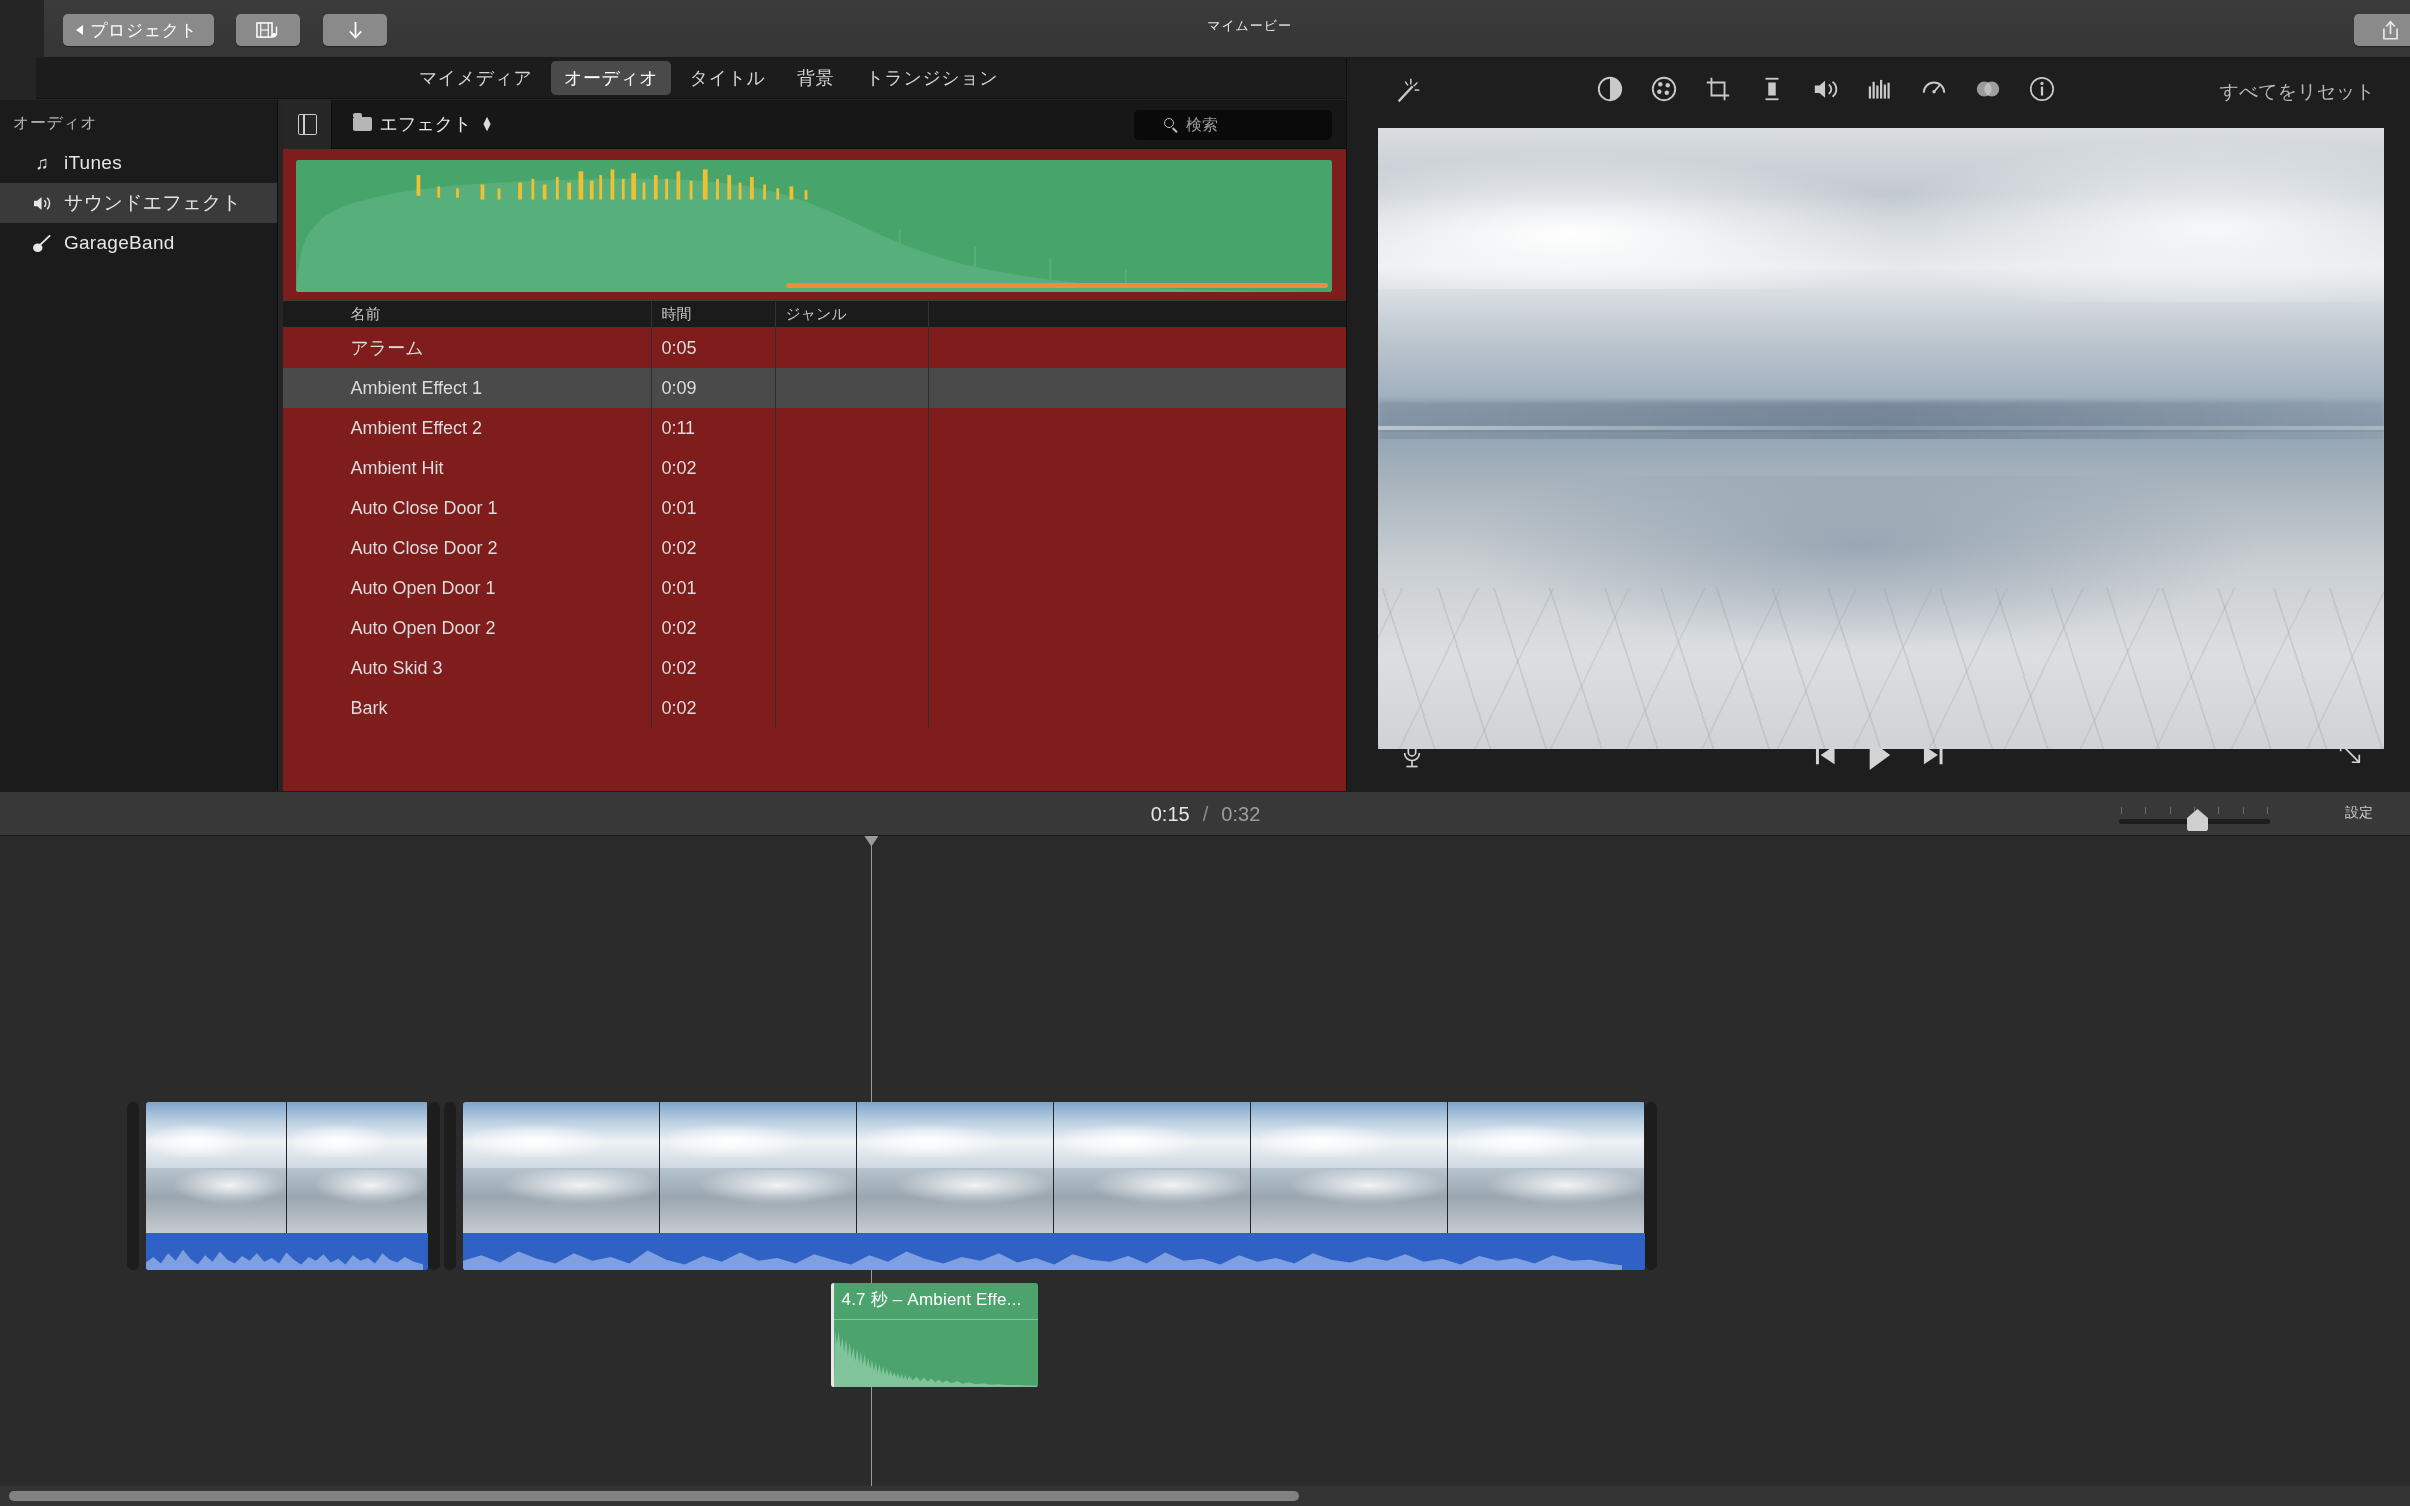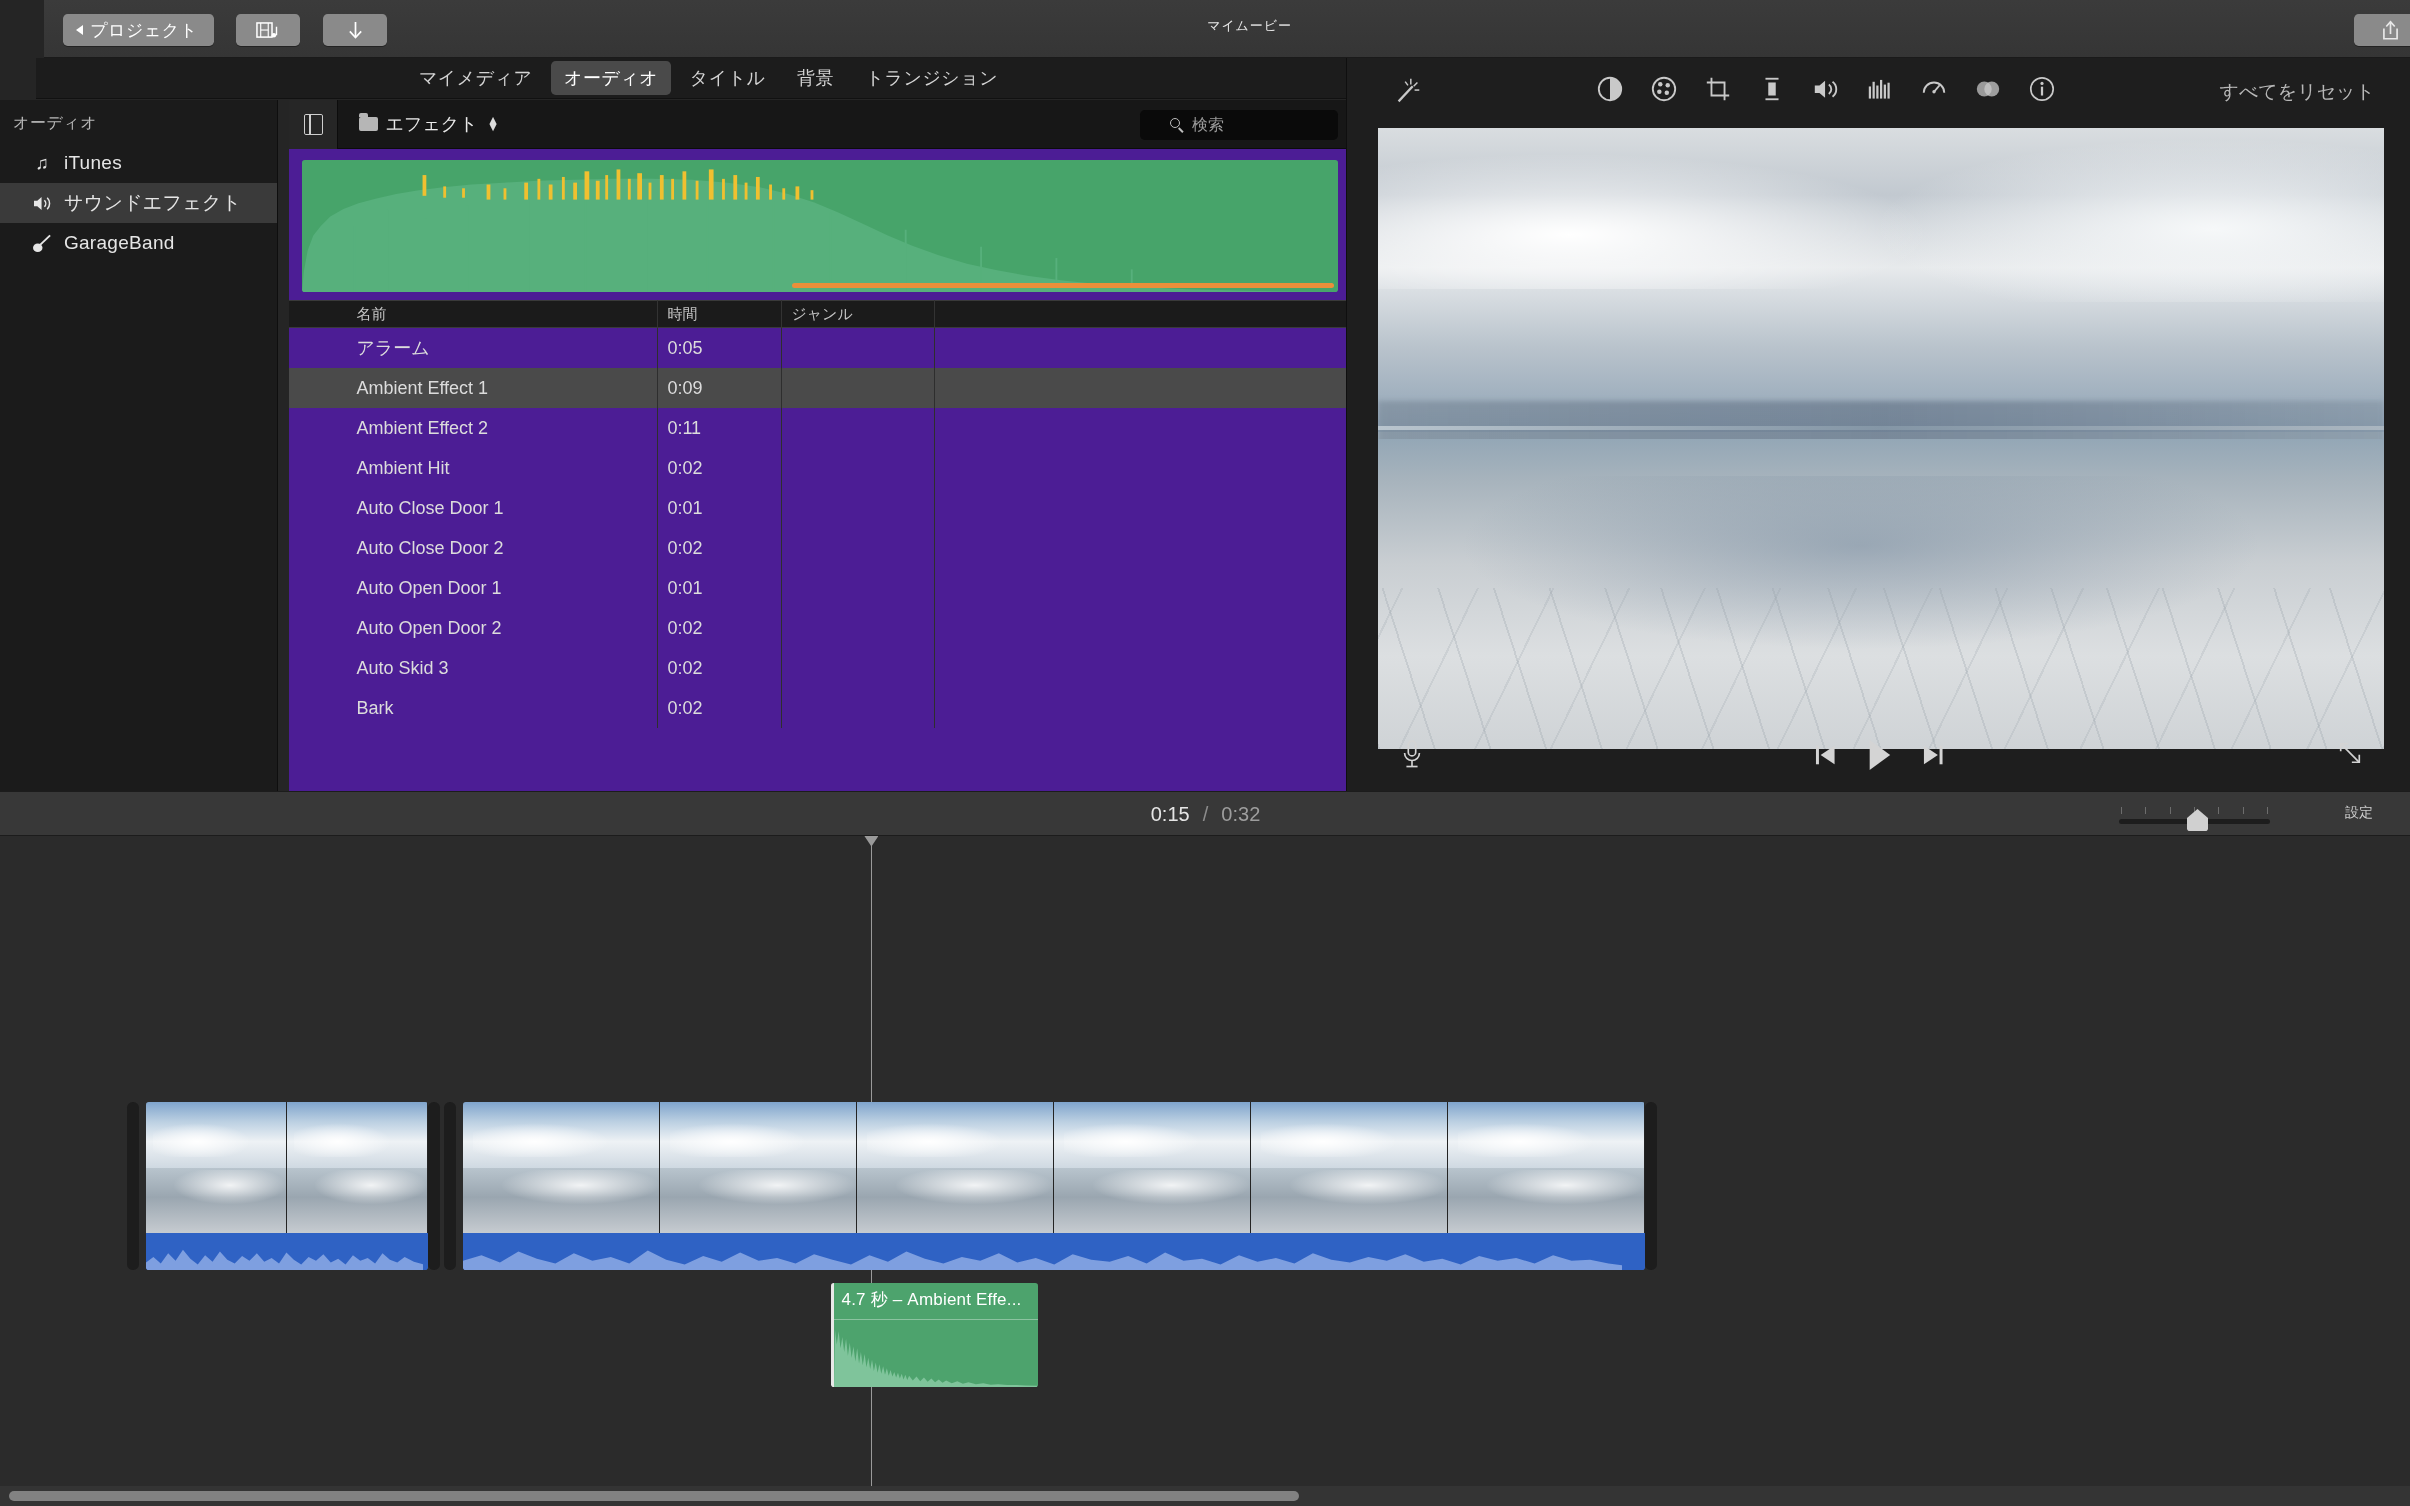--- a/index.html
+++ b/index.html
@@ -55,22 +55,22 @@
   .sb-head { color:#b9b9b9; font-size:16px; padding:13px 0 9.4px 13px; letter-spacing:0.5px; }
   .sb-item {
     display:flex; align-items:center; gap:9.4px; height:40px; padding-left:30px;
     color:#e6e6e6; font-size:19px; letter-spacing:0.3px;
   }
   .sb-item.selected { background:#3a3a3a; }
   .sb-icon { width:24.5px; display:flex; align-items:center; justify-content:center; color:#e2e2e2; font-size:18px; }
 
   
   .browser {
-    position:absolute; left:289px; top:100px; width:1066px; height:691px;
-    background:#4c1d95;
+    position:absolute; left:283px; top:100px; width:1066px; height:691px;
+    background:#7f1d1d;
   }
   .br-toolbar {
     position:relative; height:49px; background:#171717; border-bottom:0.9px solid #0c0c0c;
     display:flex; align-items:center;
   }
   .panel-toggle {
     width:49px; height:49px; display:flex;align-items:center;justify-content:center;
     background:#262626; border-right:0.9px solid #0c0c0c;
   }
   .pt-glyph { width:19px; height:21px; border:1.5px solid #cfcfcf; border-radius:1.9px; position:relative; }

